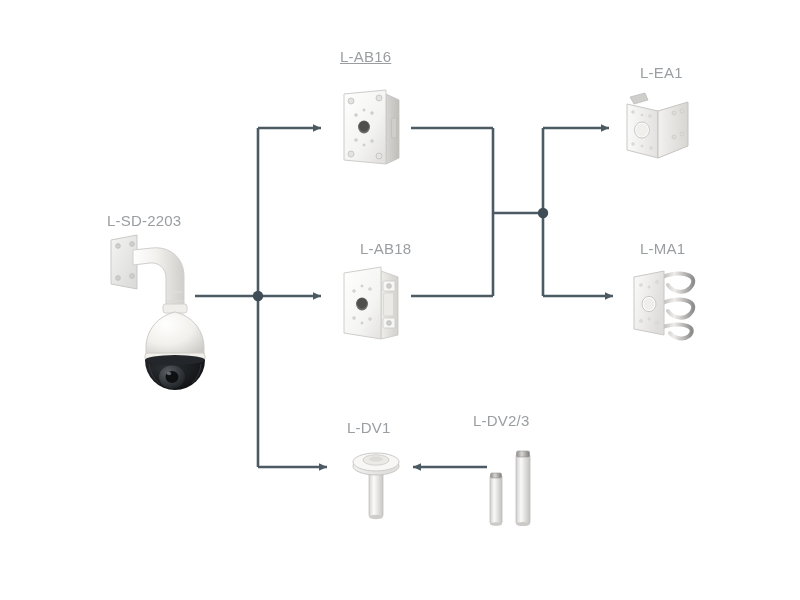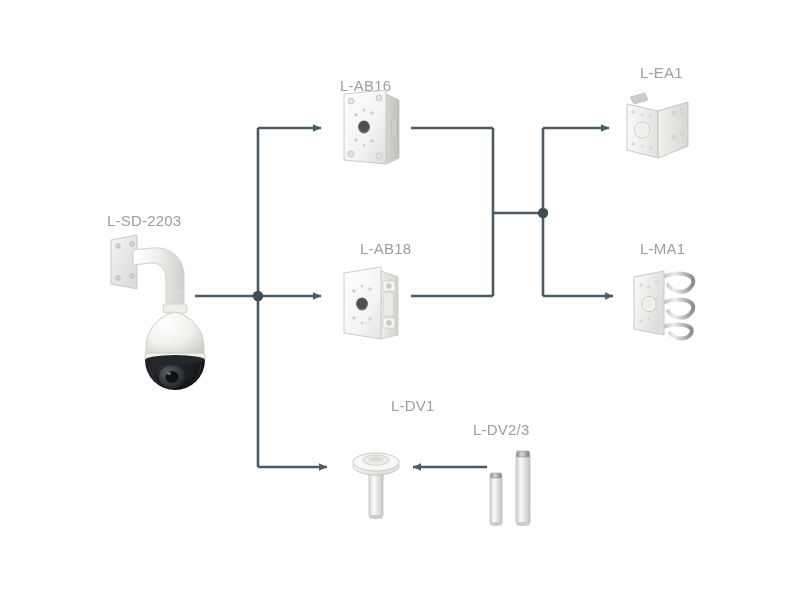--- a/index.html
+++ b/index.html
@@ -66,26 +66,26 @@
       <path d="M543,296 L613,296" marker-end="url(#arw)"></path>
 
       <path d="M487,467 L413,467" marker-end="url(#arwL)"></path>
     </g>
 
     <circle cx="258" cy="296" r="5.2" fill="#3f4d56"></circle>
     <circle cx="543" cy="213" r="5.2" fill="#3f4d56"></circle>
   </svg>
 
   <div class="lbl" style="left:107px;top:204px;margin-top:8px;">L-SD-2203</div>
-  <div class="lbl" style="left:340px;top:77px;">L-AB16</div>
+  <div class="lbl" style="left:340px;top:48px;text-decoration:underline;">L-AB16</div>
   <div class="lbl" style="left:340px;top:240px;margin-left:20px;">L-AB18</div>
   <div class="lbl" style="left:640px;top:64px;">L-EA1</div>
   <div class="lbl" style="left:640px;top:240px;">L-MA1</div>
-  <div class="lbl" style="left:347px;top:397px;margin-left:44px;">L-DV1</div>
-  <div class="lbl" style="left:473px;top:421px;">L-DV2/3</div>
+  <div class="lbl" style="left:347px;top:419px;">L-DV1</div>
+  <div class="lbl" style="left:473px;top:412px;">L-DV2/3</div>
 
   <div class="node" style="left:108px;top:232px;">
     <svg class="art" width="110" height="168" viewBox="0 0 110 168">
       <defs>
         <linearGradient id="gPlate" x1="0" y1="0" x2="1" y2="1">
           <stop offset="0" stop-color="#f4f4f3"></stop>
             <stop offset="1" stop-color="#d9d9d7"></stop>
         </linearGradient>
         <linearGradient id="gArm" x1="0" y1="0" x2="1" y2="0">
           <stop offset="0" stop-color="#ffffff"></stop>

